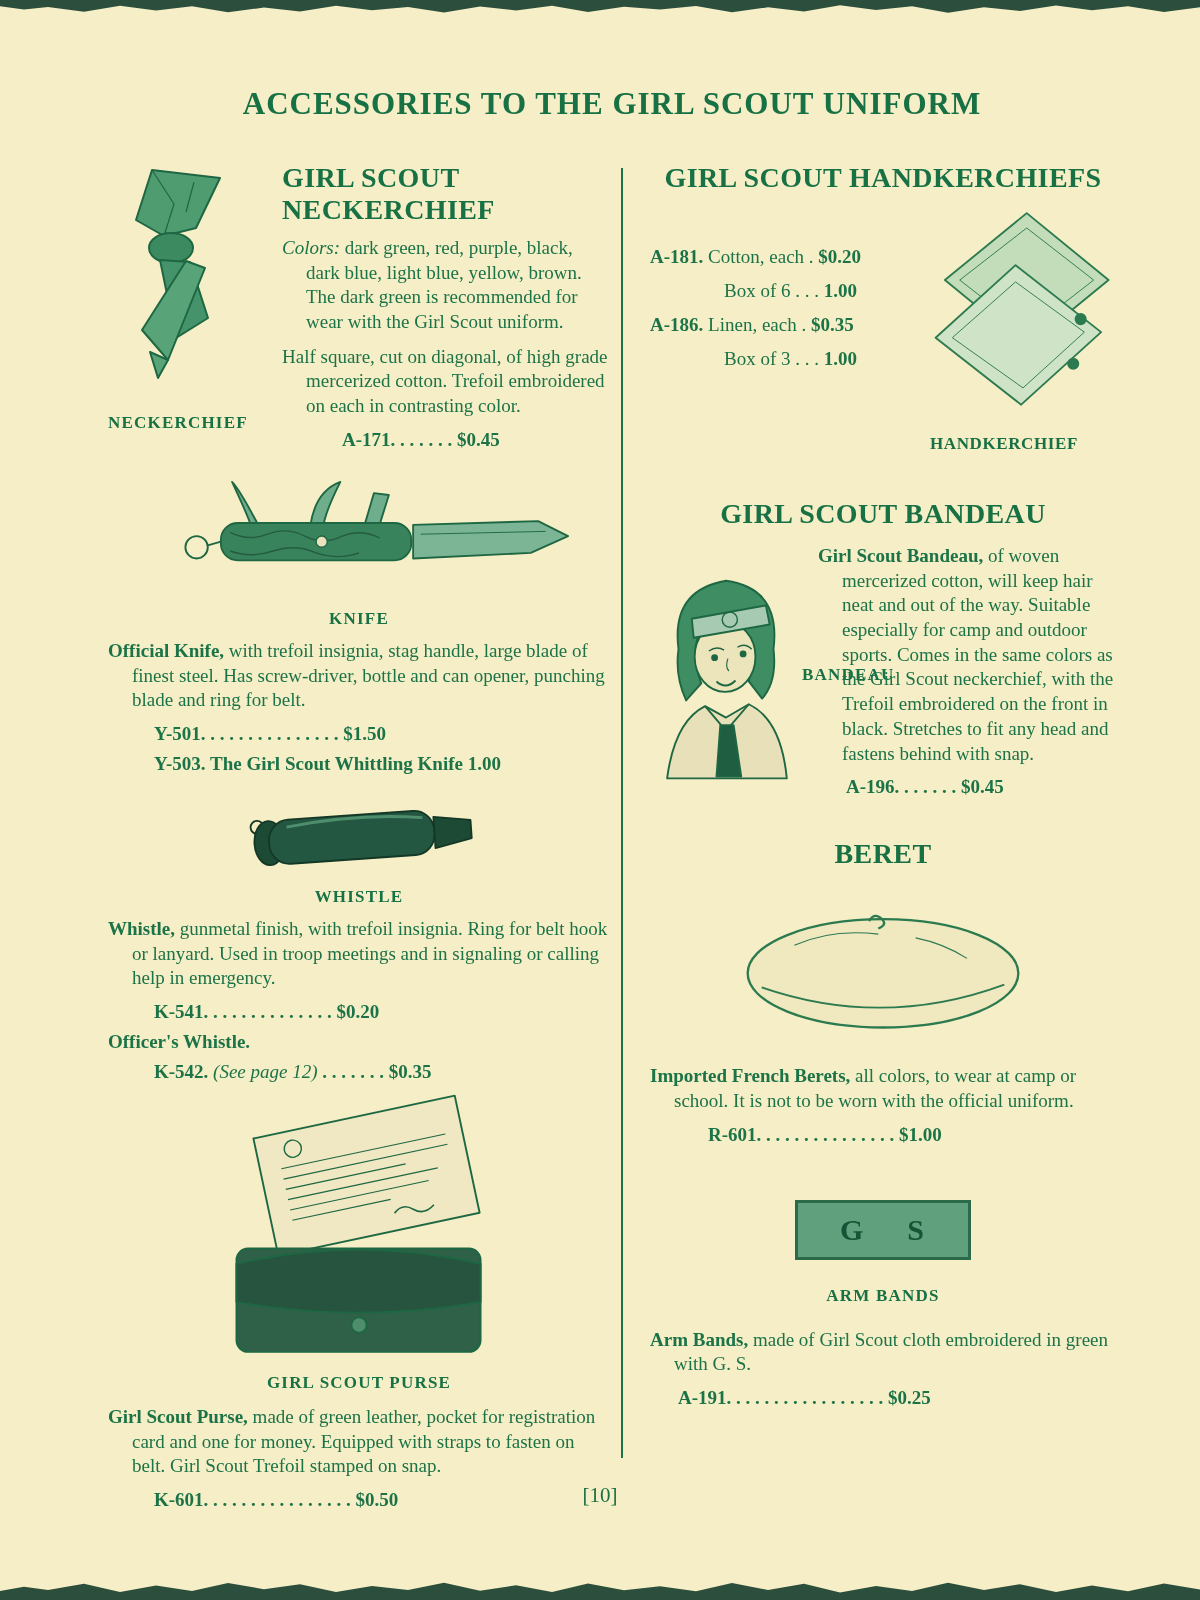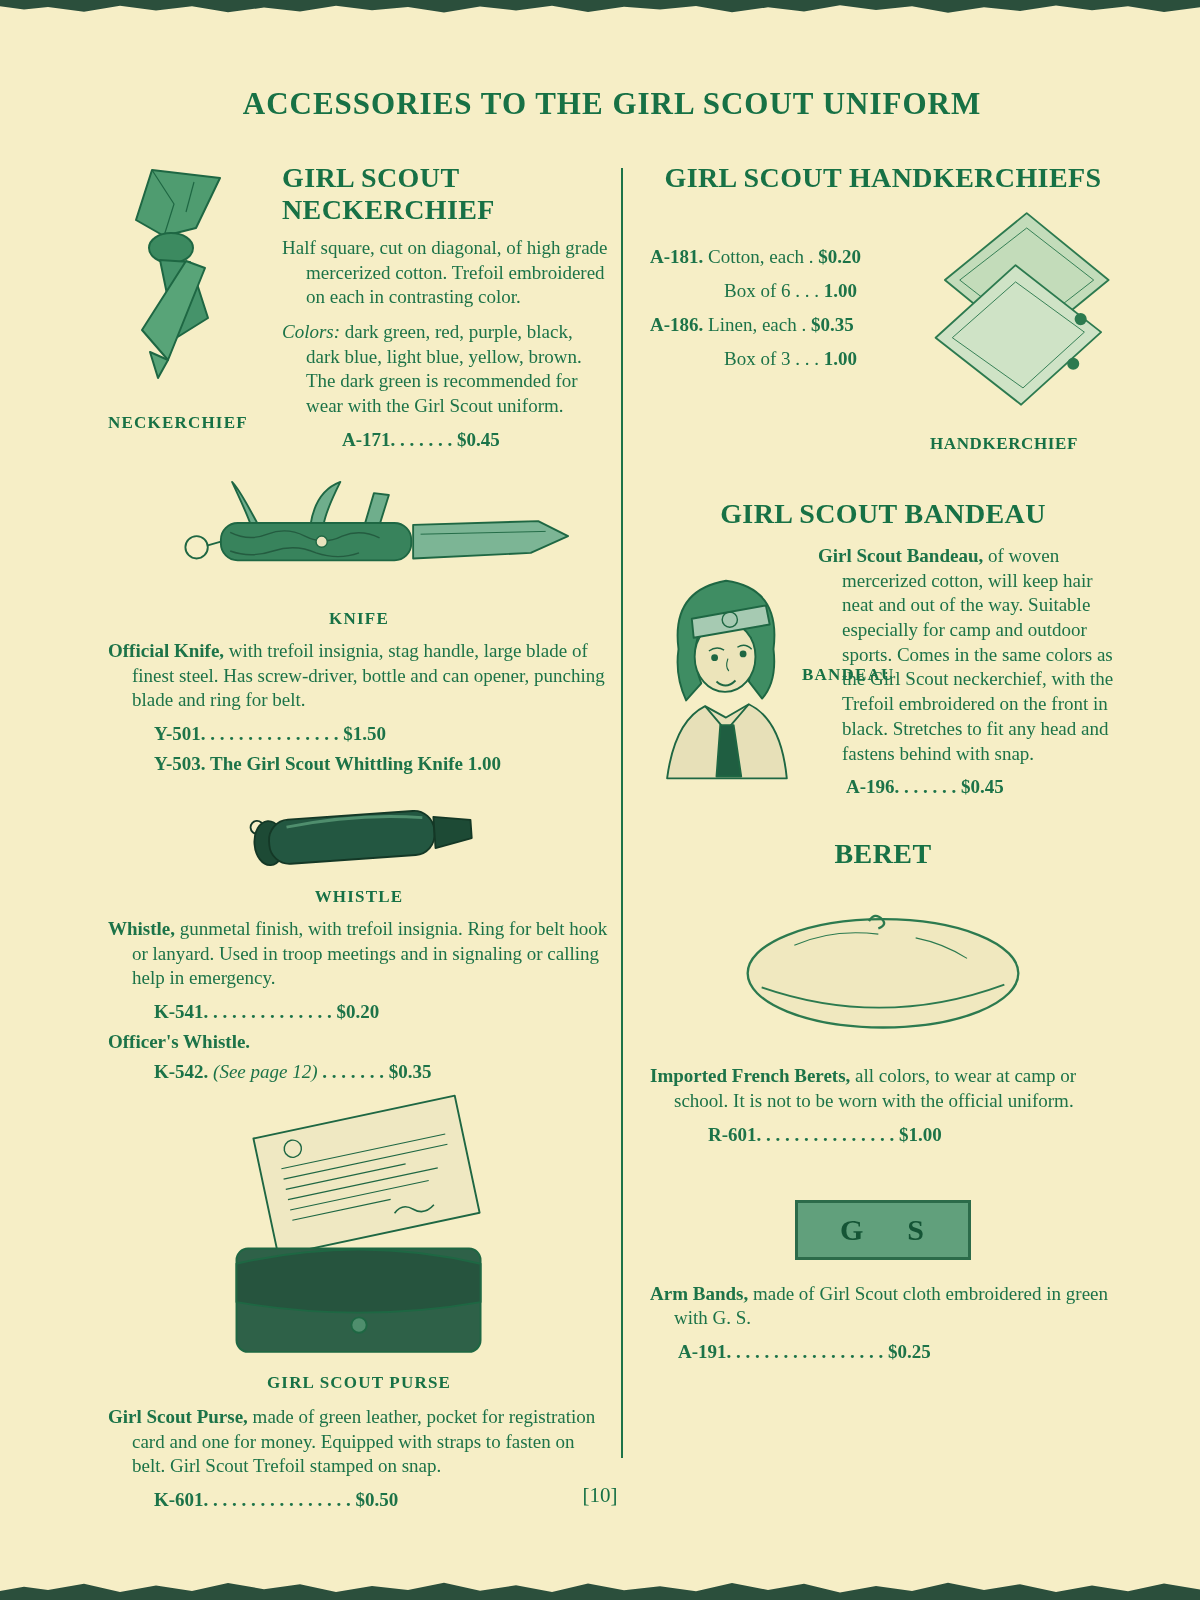--- a/index.html
+++ b/index.html
@@ -82,22 +82,22 @@
               <ellipse cx="63" cy="86" rx="22" ry="15" fill="#3c8a60"></ellipse>
               <path d="M52 98 L82 100 L100 156 L68 176 Z" fill="#45936a"></path>
               <path d="M78 99 L97 106 L60 198 L34 168 Z" fill="#58a478"></path>
               <path d="M60 198 L50 216 L42 190 Z" fill="#58a478"></path>
             </g>
           </svg>
           <div class="caption">NECKERCHIEF</div>
         </div>
         <div class="neck-txt">
           <h2 class="h">GIRL SCOUT NECKERCHIEF</h2>
+          <p class="hang"><i>Colors:</i><span> dark green, red, purple, black, dark blue, light blue, yellow, brown. The dark green is recommended for wear with the Girl Scout uniform.</span></p>
           <p class="hang">Half square, cut on diagonal, of high grade mercerized cotton. Trefoil embroidered on each in contrasting color.</p>
-          <p class="hang"><i>Colors:</i><span> dark green, red, purple, black, dark blue, light blue, yellow, brown. The dark green is recommended for wear with the Girl Scout uniform.</span></p>
           <div class="price neck-price">A-171. . . . . . . $0.45</div>
         </div>
       </div>
     </section>
 
     <section class="sec">
       <svg class="knife-svg" width="480" height="140" viewBox="0 0 480 150">
         <g stroke="#1e6743" stroke-width="2" stroke-linejoin="round">
           <circle cx="66" cy="86" r="12" fill="none"></circle>
           <path d="M78 84 L92 80" fill="none"></path>
@@ -224,19 +224,20 @@
       </svg>
       <p class="hang"><span class="lead">Imported French Berets,</span><span> all colors, to wear at camp or school. It is not to be worn with the official uniform.</span></p>
       <div class="price beret-price">R-601. . . . . . . . . . . . . . .  $1.00</div>
     </section>
 
     <section class="sec armband-wrap">
       <div class="armband">
         <span>G</span>
         <span>S</span>
       </div>
+      <div class="caption center armband-cap">ARM BANDS</div>
       <p class="hang armband-para"><span class="lead">Arm Bands,</span><span> made of Girl Scout cloth embroidered in green with G. S.</span></p>
       <div class="price" style="margin-left:28px">A-191. . . . . . . . . . . . . . . . .  $0.25</div>
     </section>
   </div>
 
   <div class="pagenum">[10]</div>
 </div>
 
 </body></html>

